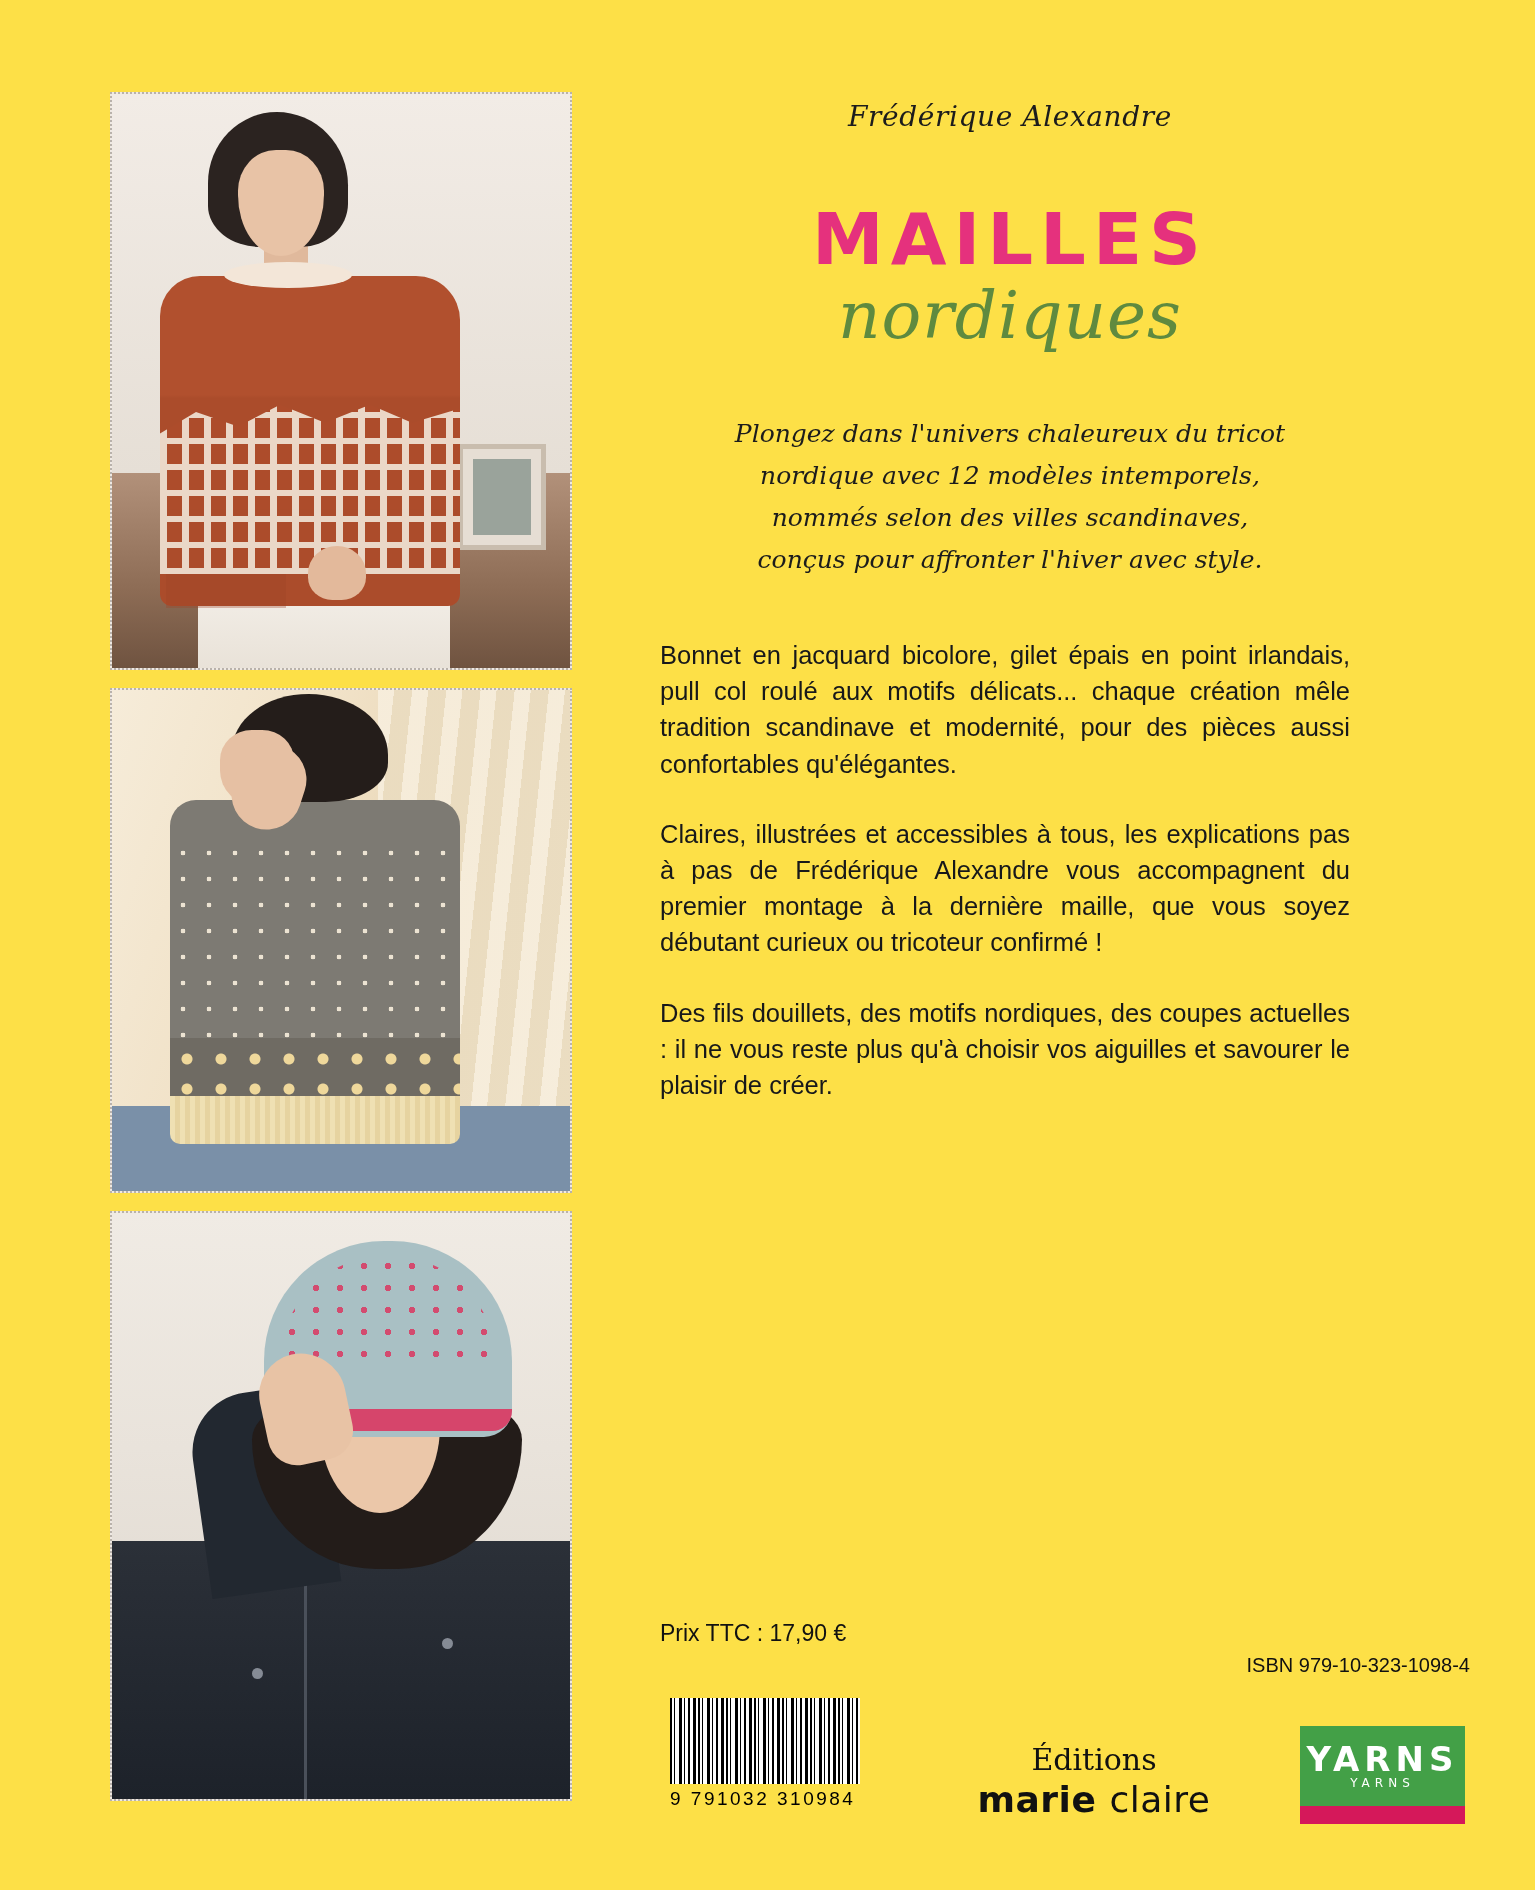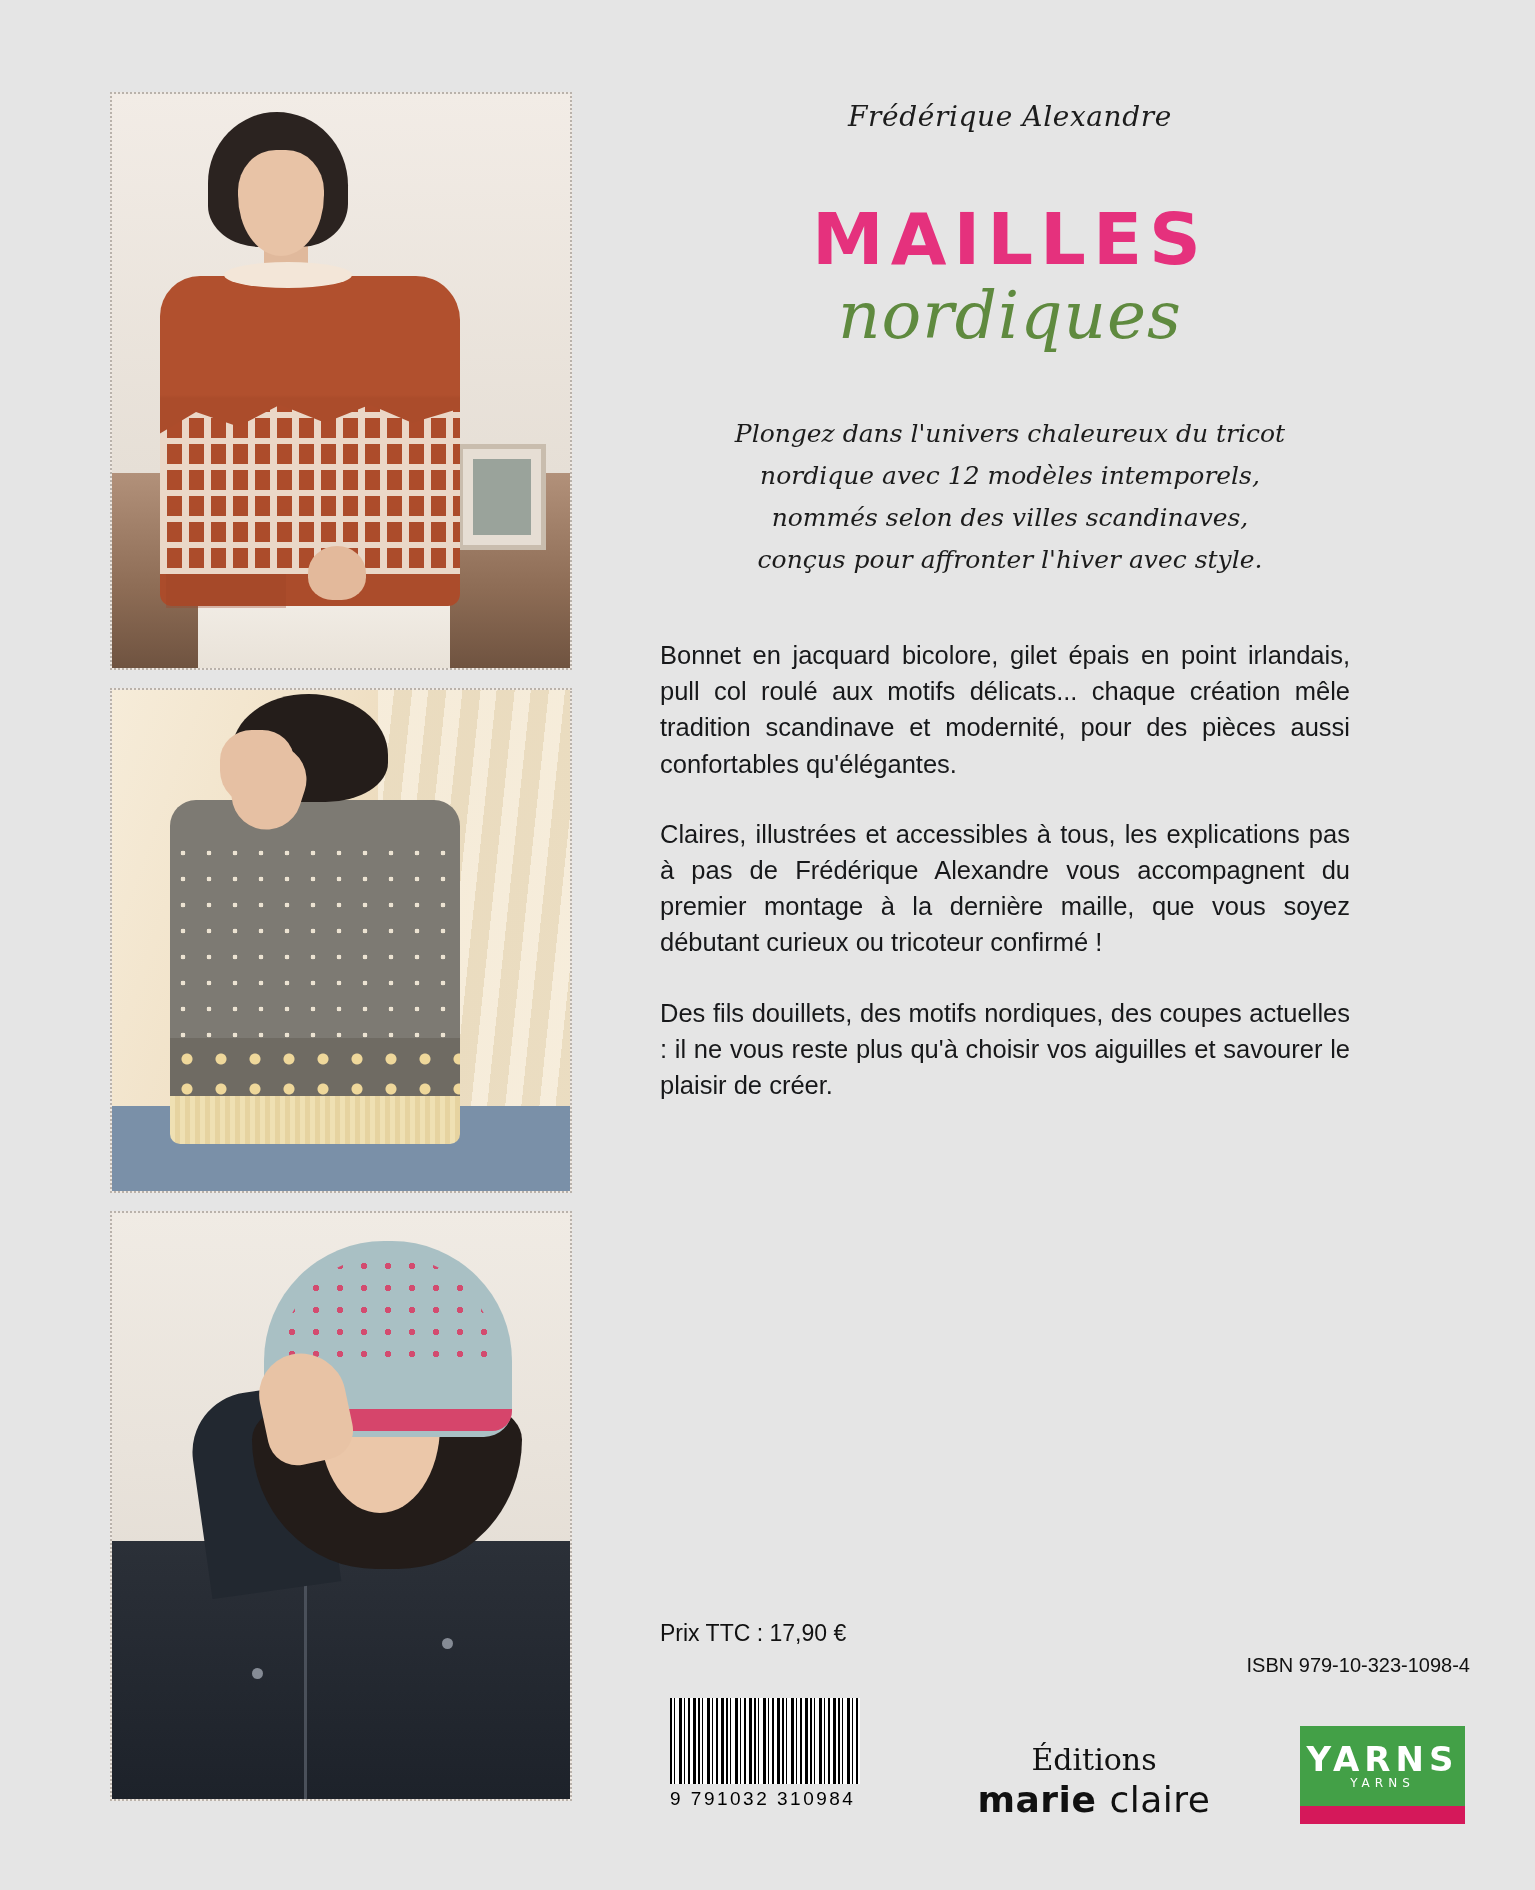--- a/index.html
+++ b/index.html
@@ -12,21 +12,21 @@
     height: 1890px;
     position: relative;
     font-family: "Liberation Sans", sans-serif;
     overflow: hidden;
   }
 
   
   .page {
     position: absolute;
     inset: 0;
-    background: #e5e5e5;
+    background: #fde047;
   }
 
   .left-col {
     position: absolute;
     left: 110px;
     top: 92px;
     width: 462px;
   }
 
   .photo {

